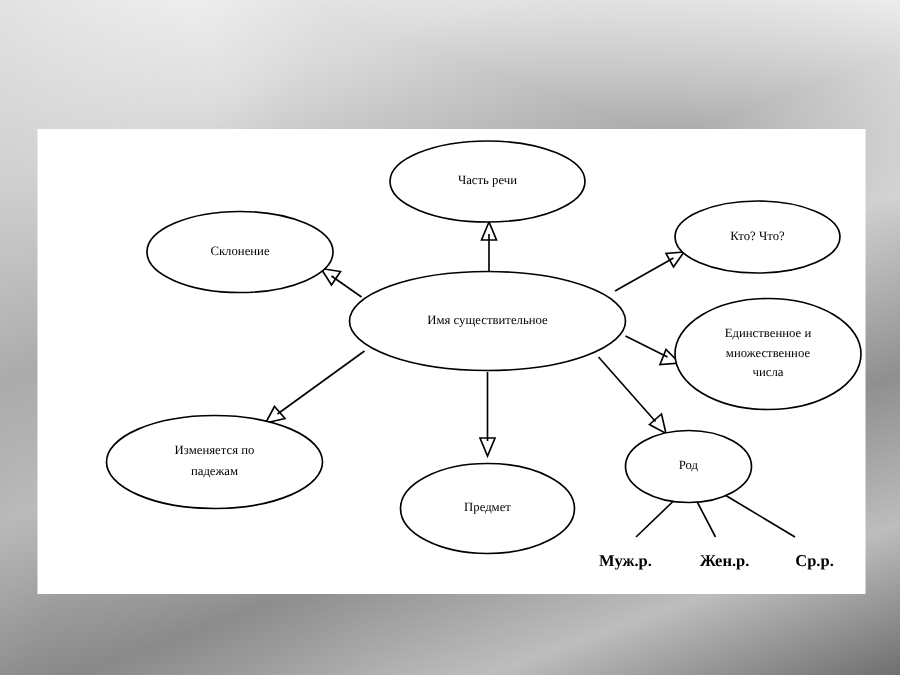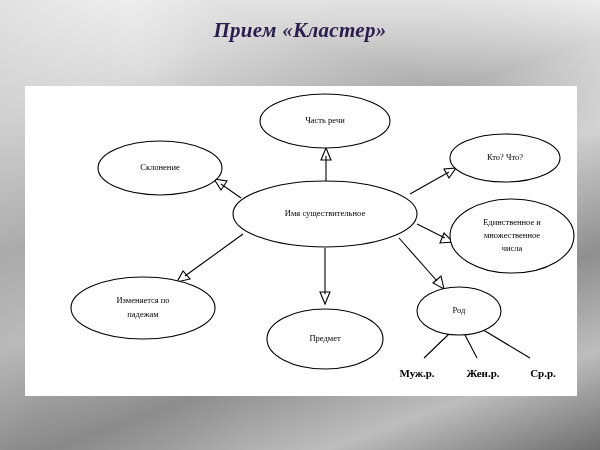--- a/index.html
+++ b/index.html
@@ -77,21 +77,20 @@
     stroke: #000000;
     stroke-width: 1.1;
     fill: none;
   }
 </style>
 </head>
 <body>
 
 <div id="slide">
 
-  <div class="title">Прием «Кластер»</div>
 
   <div class="canvas">
     <svg width="552" height="310" viewBox="0 0 552 310" xmlns="http://www.w3.org/2000/svg">
 
       <g>
 
         <line class="arrow" x1="301" y1="95" x2="301" y2="70"></line>
         <path class="arrow" d="M301 62 L296 74 L306 74 Z" fill="#000"></path>
 
         <line class="arrow" x1="385" y1="108" x2="424" y2="86"></line>

